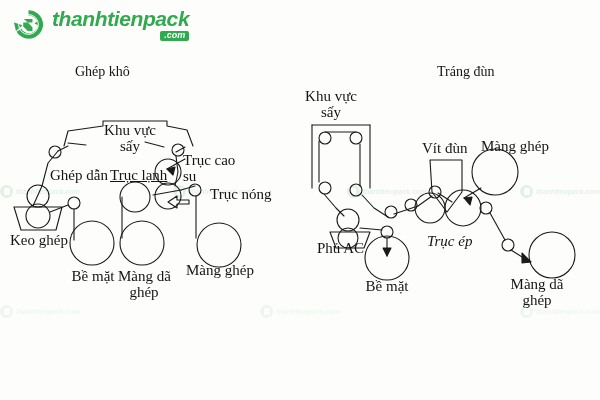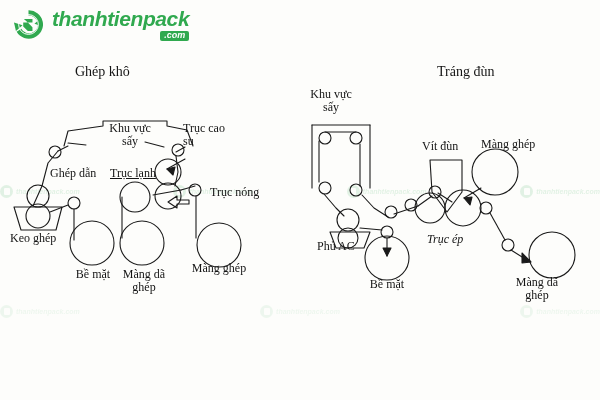--- a/index.html
+++ b/index.html
@@ -113,21 +113,21 @@
   .diagram-svg {
     position: absolute;
     top: 0;
     left: 0;
     z-index: 10;
   }
 
   
   .lbl {
     position: absolute;
-    font-size: 12px;
+    font-size: 15px;
     color: #141414;
     line-height: 1.08;
     white-space: pre;
     z-index: 14;
   }
   .lbl.c { text-align: center; }
 </style>
 </head>
 <body>
 
@@ -220,21 +220,21 @@
       <circle cx="219" cy="245" r="22"></circle>
 
       <path d="M185 159 L167 169"></path>
       <path d="M167 169 L175 167 L173 175 Z" fill="#1a1a1a"></path>
       <path d="M189 200 L177 200 L177 196 L168 202 L177 208 L177 204 L189 204 Z"></path>
     </g>
   </svg>
 
   <div class="lbl c" style="left:100px; top:122px; width:60px;">Khu vực
 sấy</div>
-  <div class="lbl" style="left:183px; top:122px;">Trục cao
+  <div class="lbl" style="left:183px; top:152px;">Trục cao
 su</div>
   <div class="lbl" style="left:50px; top:167px;">Ghép dẫn</div>
   <div class="lbl" style="left:110px; top:167px;text-decoration:underline;">Trục lạnh</div>
   <div class="lbl" style="left:210px; top:186px;">Trục nóng</div>
   <div class="lbl" style="left:10px; top:232px;">Keo ghép</div>
   <div class="lbl c" style="left:66px; top:268px; width:54px;">Bề mặt</div>
   <div class="lbl c" style="left:118px; top:268px; width:52px;">Màng dã
 ghép</div>
   <div class="lbl c" style="left:186px; top:262px; width:66px;">Màng ghép</div>
 

